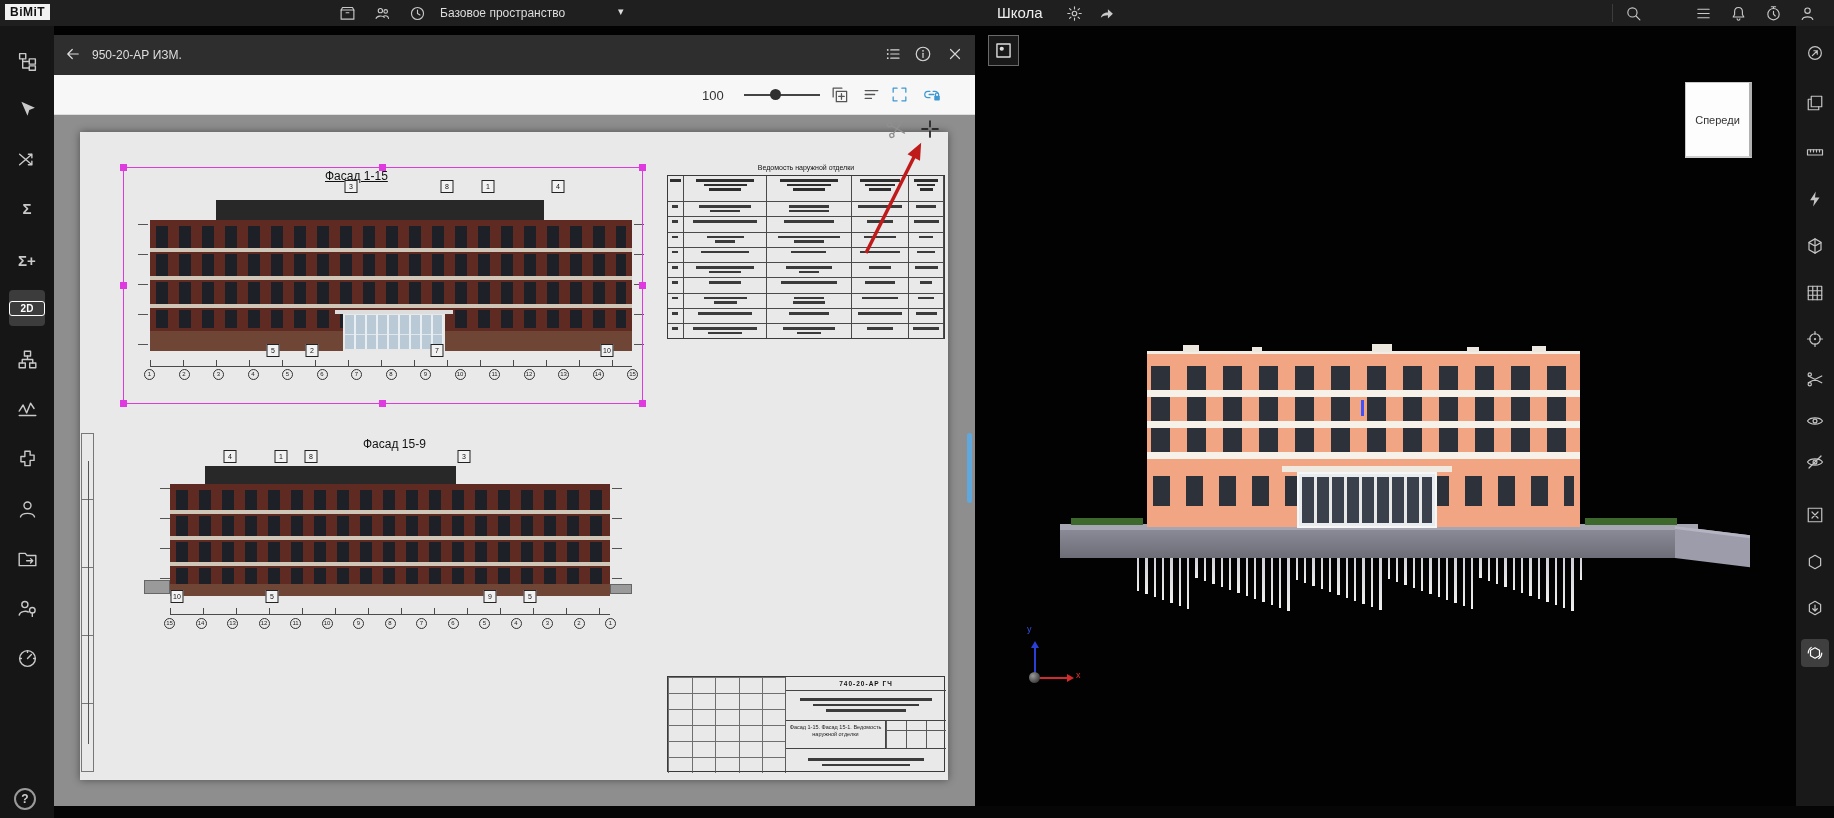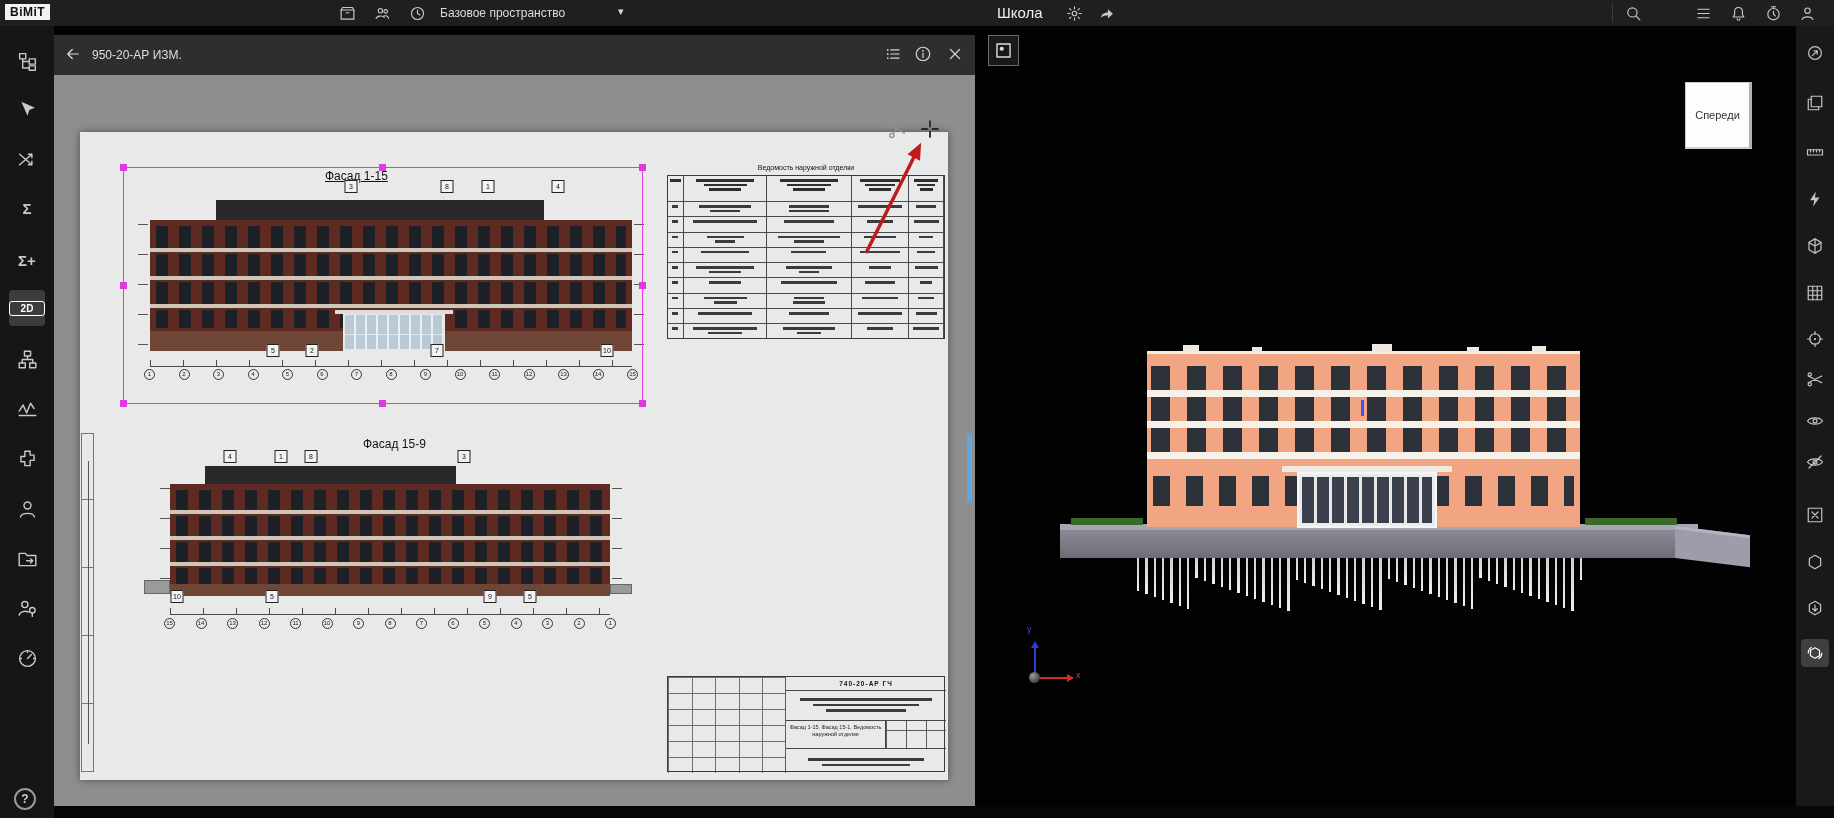--- a/index.html
+++ b/index.html
@@ -88,21 +88,21 @@
   .tb-name{position:absolute;left:118px;top:44px;width:100px;height:28px;border-bottom:1px solid #444;border-right:1px solid #444;font-size:5.5px;line-height:1.3;text-align:center;color:#222;padding:3px 2px;}
   .tb-stage{position:absolute;left:218px;top:44px;width:60px;height:28px;border-bottom:1px solid #444;
     background:repeating-linear-gradient(to right,#5a5a5a 0 1px,transparent 1px 20px),linear-gradient(transparent 0 9px,#5a5a5a 9px 10px,transparent 10px);}
   .tb-org{position:absolute;left:118px;top:72px;width:160px;height:24px;padding-top:6px;}
   .tbar2{display:block;height:2.5px;background:#3c3c3c;margin:3px auto 0;}
 
   
   .viewport{position:absolute;left:975px;top:26px;width:821px;height:792px;background:#020202;z-index:10;}
   .vp-capture{position:absolute;left:13px;top:9px;width:31px;height:31px;background:#191919;border:1px solid #6a6a6a;display:flex;align-items:center;justify-content:center;cursor:pointer;color:#ddd;}
   .vp-capture svg{width:21px;height:21px;}
-  .viewcube{position:absolute;left:710px;top:56px;width:67px;height:67px;background:#fdfdfd;border:1px solid #c9c9c9;border-right:3px solid #b1b1b1;border-bottom:2px solid #cfcfcf;display:flex;align-items:center;justify-content:center;font-size:11px;color:#333;cursor:pointer;}
+  .viewcube{position:absolute;left:710px;top:56px;width:67px;height:76px;background:#fdfdfd;border:1px solid #c9c9c9;border-right:3px solid #b1b1b1;border-bottom:2px solid #cfcfcf;display:flex;align-items:center;justify-content:center;font-size:11px;color:#333;cursor:pointer;}
   .slab-top{position:absolute;left:85px;top:498px;width:638px;height:6px;background:#a6a6b2;}
   .slab-front{position:absolute;left:85px;top:504px;width:638px;height:28px;background:linear-gradient(#8a8a96,#6d6d78);}
   .slab-right{position:absolute;left:700px;top:500px;width:75px;height:32px;background:#9c9cab;border-top:3px solid #b4b4c2;transform:skewY(7deg);transform-origin:left top;}
   .green{position:absolute;top:492px;height:7px;background:#3c682c;}
   .bldg{position:absolute;left:172px;top:325px;width:433px;height:176px;background:#f2a583;border-top:3px solid #f3ece2;}
   .roofbox{position:absolute;background:#ece8e0;}
   .mrow{position:absolute;left:4px;right:4px;height:24px;background:repeating-linear-gradient(90deg,#2c313a 0 19px,rgba(0,0,0,0) 19px 36px);}
   .mband{position:absolute;left:0;right:0;height:7px;background:#f6f1e9;}
   .mrow-g{position:absolute;height:30px;background:repeating-linear-gradient(90deg,#2c313a 0 17px,rgba(0,0,0,0) 17px 33px);}
   .m-canopy{position:absolute;left:135px;top:112px;width:170px;height:6px;background:#efe9df;z-index:3;}
@@ -315,20 +315,48 @@
     <div class="dh-icon" style="left:860px">
         <svg viewBox="0 0 24 24" width="20" height="20" fill="none" stroke="currentColor" stroke-width="1.6" stroke-linecap="round" stroke-linejoin="round">
           <circle cx="12" cy="12" r="9"></circle>
           <path d="M12 11v5.5"></path>
           <circle cx="12" cy="7.8" r="1.2" fill="currentColor" stroke="none"></circle>
         </svg>
       </div>
     <div class="dh-icon" style="left:892px">
         <svg viewBox="0 0 24 24" width="20" height="20" fill="none" stroke="currentColor" stroke-width="1.6" stroke-linecap="round" stroke-linejoin="round">
           <path d="M6 6l12 12M18 6L6 18"></path>
+        </svg>
+      </div>
+  </div>
+  <div class="doc-toolbar">
+    <div class="zoom-label">100</div>
+    <div class="slider-track"></div>
+    <div class="slider-knob"></div>
+    <div class="dt-icon" style="left:776px">
+        <svg viewBox="0 0 24 24" width="20" height="20" fill="none" stroke="currentColor" stroke-width="1.6" stroke-linecap="round" stroke-linejoin="round">
+          <rect x="8" y="8" width="13" height="13"></rect>
+          <path d="M14.5 11v7M11 14.5h7M4 15V4h11"></path>
+        </svg>
+      </div>
+    <div class="dt-icon" style="left:808px">
+        <svg viewBox="0 0 24 24" width="20" height="20" fill="none" stroke="currentColor" stroke-width="1.6" stroke-linecap="round" stroke-linejoin="round">
+          <path d="M4 7h16M4 12h12M4 17h8"></path>
+        </svg>
+      </div>
+    <div class="dt-icon blue" style="left:836px">
+        <svg viewBox="0 0 24 24" width="20" height="20" fill="none" stroke="currentColor" stroke-width="1.6" stroke-linecap="round" stroke-linejoin="round">
+          <path d="M4 9V4h5M15 4h5v5M20 15v5h-5M9 20H4v-5"></path>
+        </svg>
+      </div>
+    <div class="dt-icon blue" style="left:868px">
+        <svg viewBox="0 0 24 24" width="20" height="20" fill="none" stroke="currentColor" stroke-width="1.6" stroke-linecap="round" stroke-linejoin="round">
+          <path d="M9 12h6M10 8H7.5a4 4 0 0 0 0 8H10M14 8h2.5a4 4 0 0 1 3.6 2.3"></path>
+          <rect x="15.5" y="13.5" width="7" height="6" rx="1" fill="currentColor" stroke="none"></rect>
+          <path d="M17 13.5V12a2 2 0 0 1 4 0v1.5"></path>
         </svg>
       </div>
   </div>
 
   <div class="doc-content">
     <div class="page" id="sheet">
 
       <div class="sel-rect">
         <span class="handle" style="left:-4px;top:-4px"></span>
         <span class="handle" style="left:calc(50% - 4px);top:-4px"></span>

